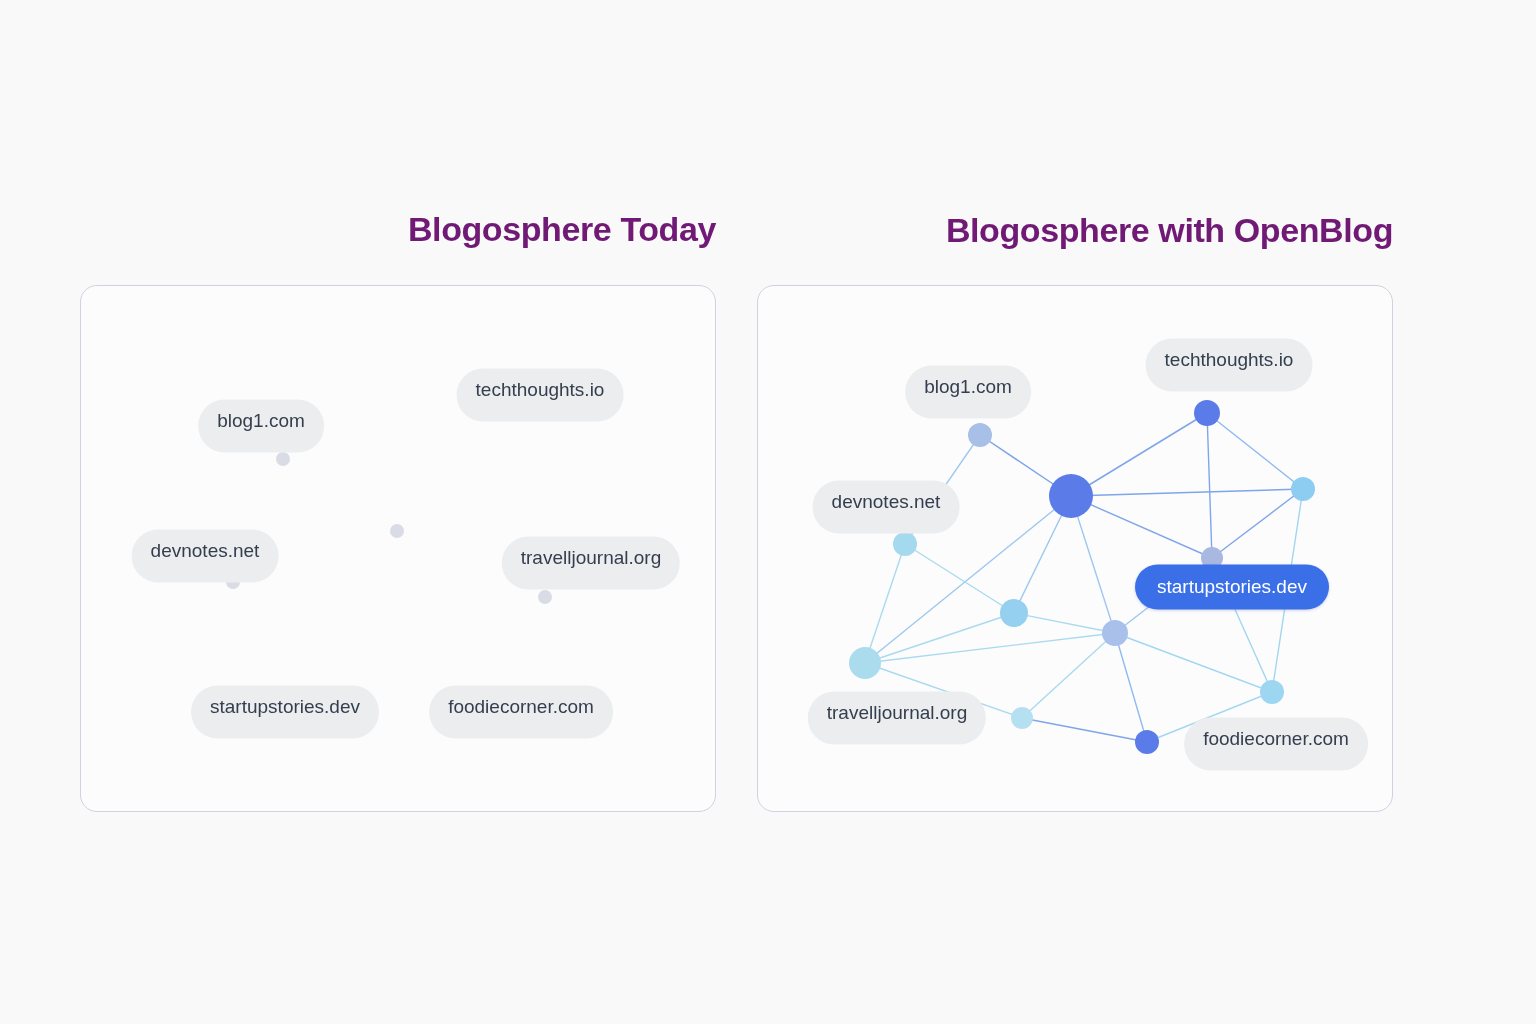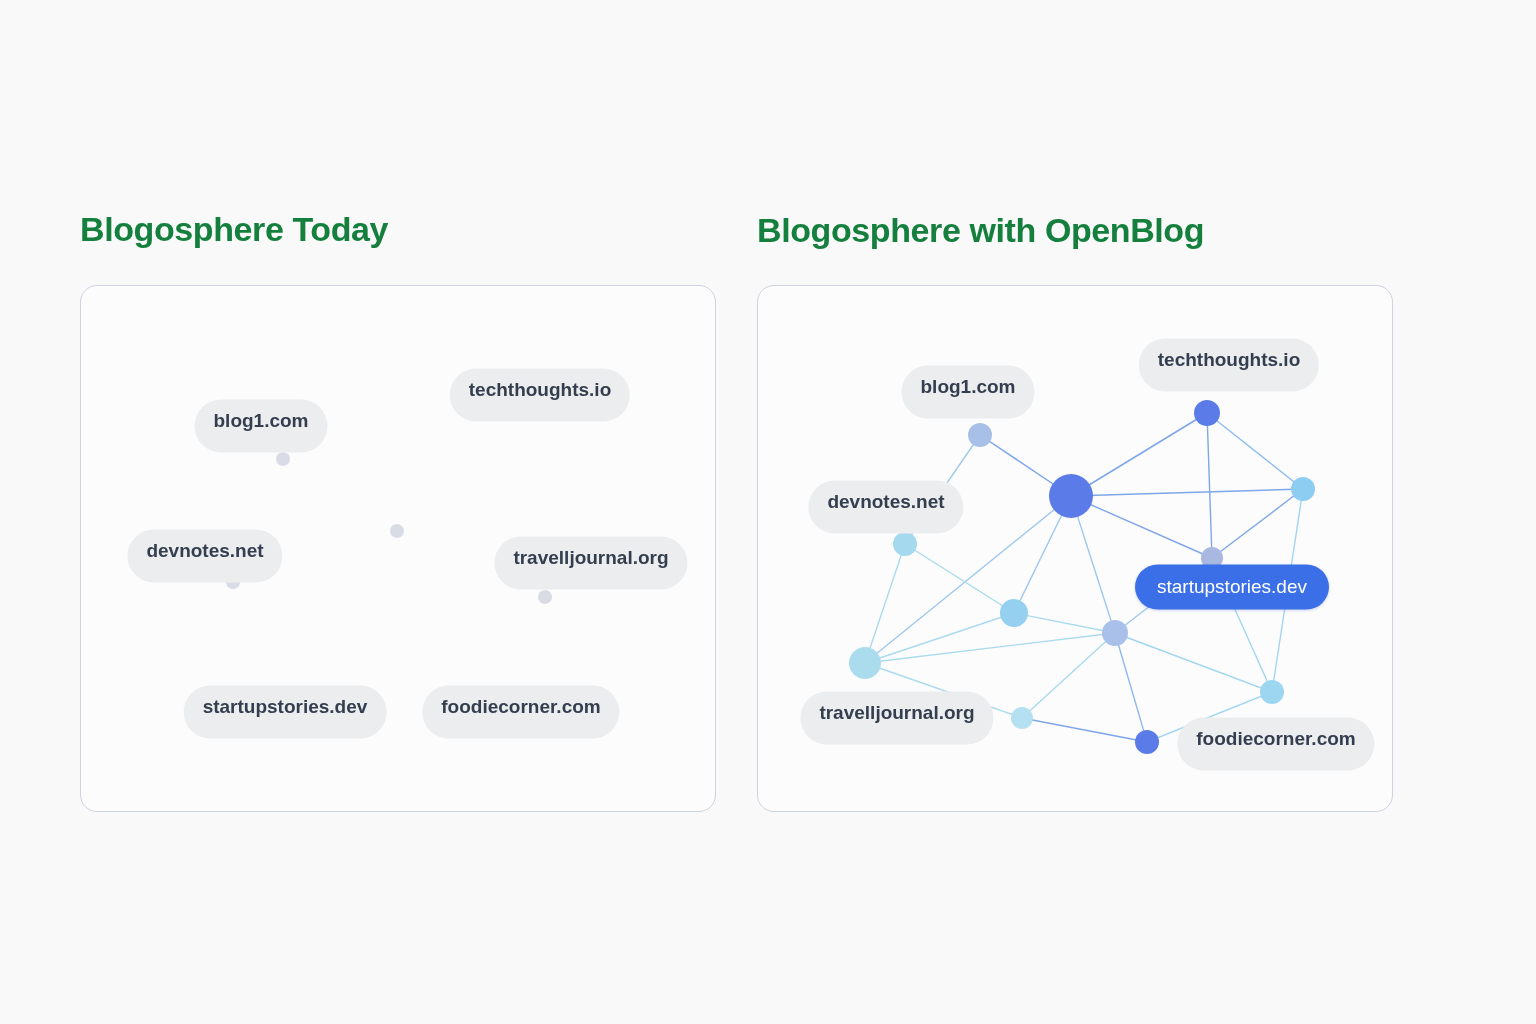--- a/index.html
+++ b/index.html
@@ -18,24 +18,24 @@
     position: absolute;
     left: 0; top: 0;
     width: 1536px; height: 1024px;
   }
 
   
   .panel-title {
     position: absolute;
     font-size: 34px;
     font-weight: 700;
-    color: #15803d;
+    color: #701a75;
     letter-spacing: -0.4px;
     white-space: nowrap;
-    text-align: left;
+    text-align: right;
     line-height: 1;
   }
   #title-left  { left: 80px;  top: 212px; width: 636px; }
   #title-right { left: 757px; top: 213px; width: 636px; }
 
   
   .panel {
     position: absolute;
     background: #fcfcfd;
     border: 1.4px solid #ced3e0;
@@ -68,21 +68,20 @@
   .pill {
     position: absolute;
     transform: translate(-50%, -50%);
     white-space: nowrap;
     border-radius: 999px;
     font-size: 19px;
     line-height: 1;
     padding: 11px 19px 23px 19px;
     color: #2f3a4b;
     background: #eceef0;
-    font-weight: bold;
   }
   .pill.muted {
     background: #ebedef;
     color: #343e4e;
   }
   .pill.highlight {
     background: #3b6fe8;
     color: #ffffff;
     font-weight: 400;
     padding: 12px 22px 14px 22px;

